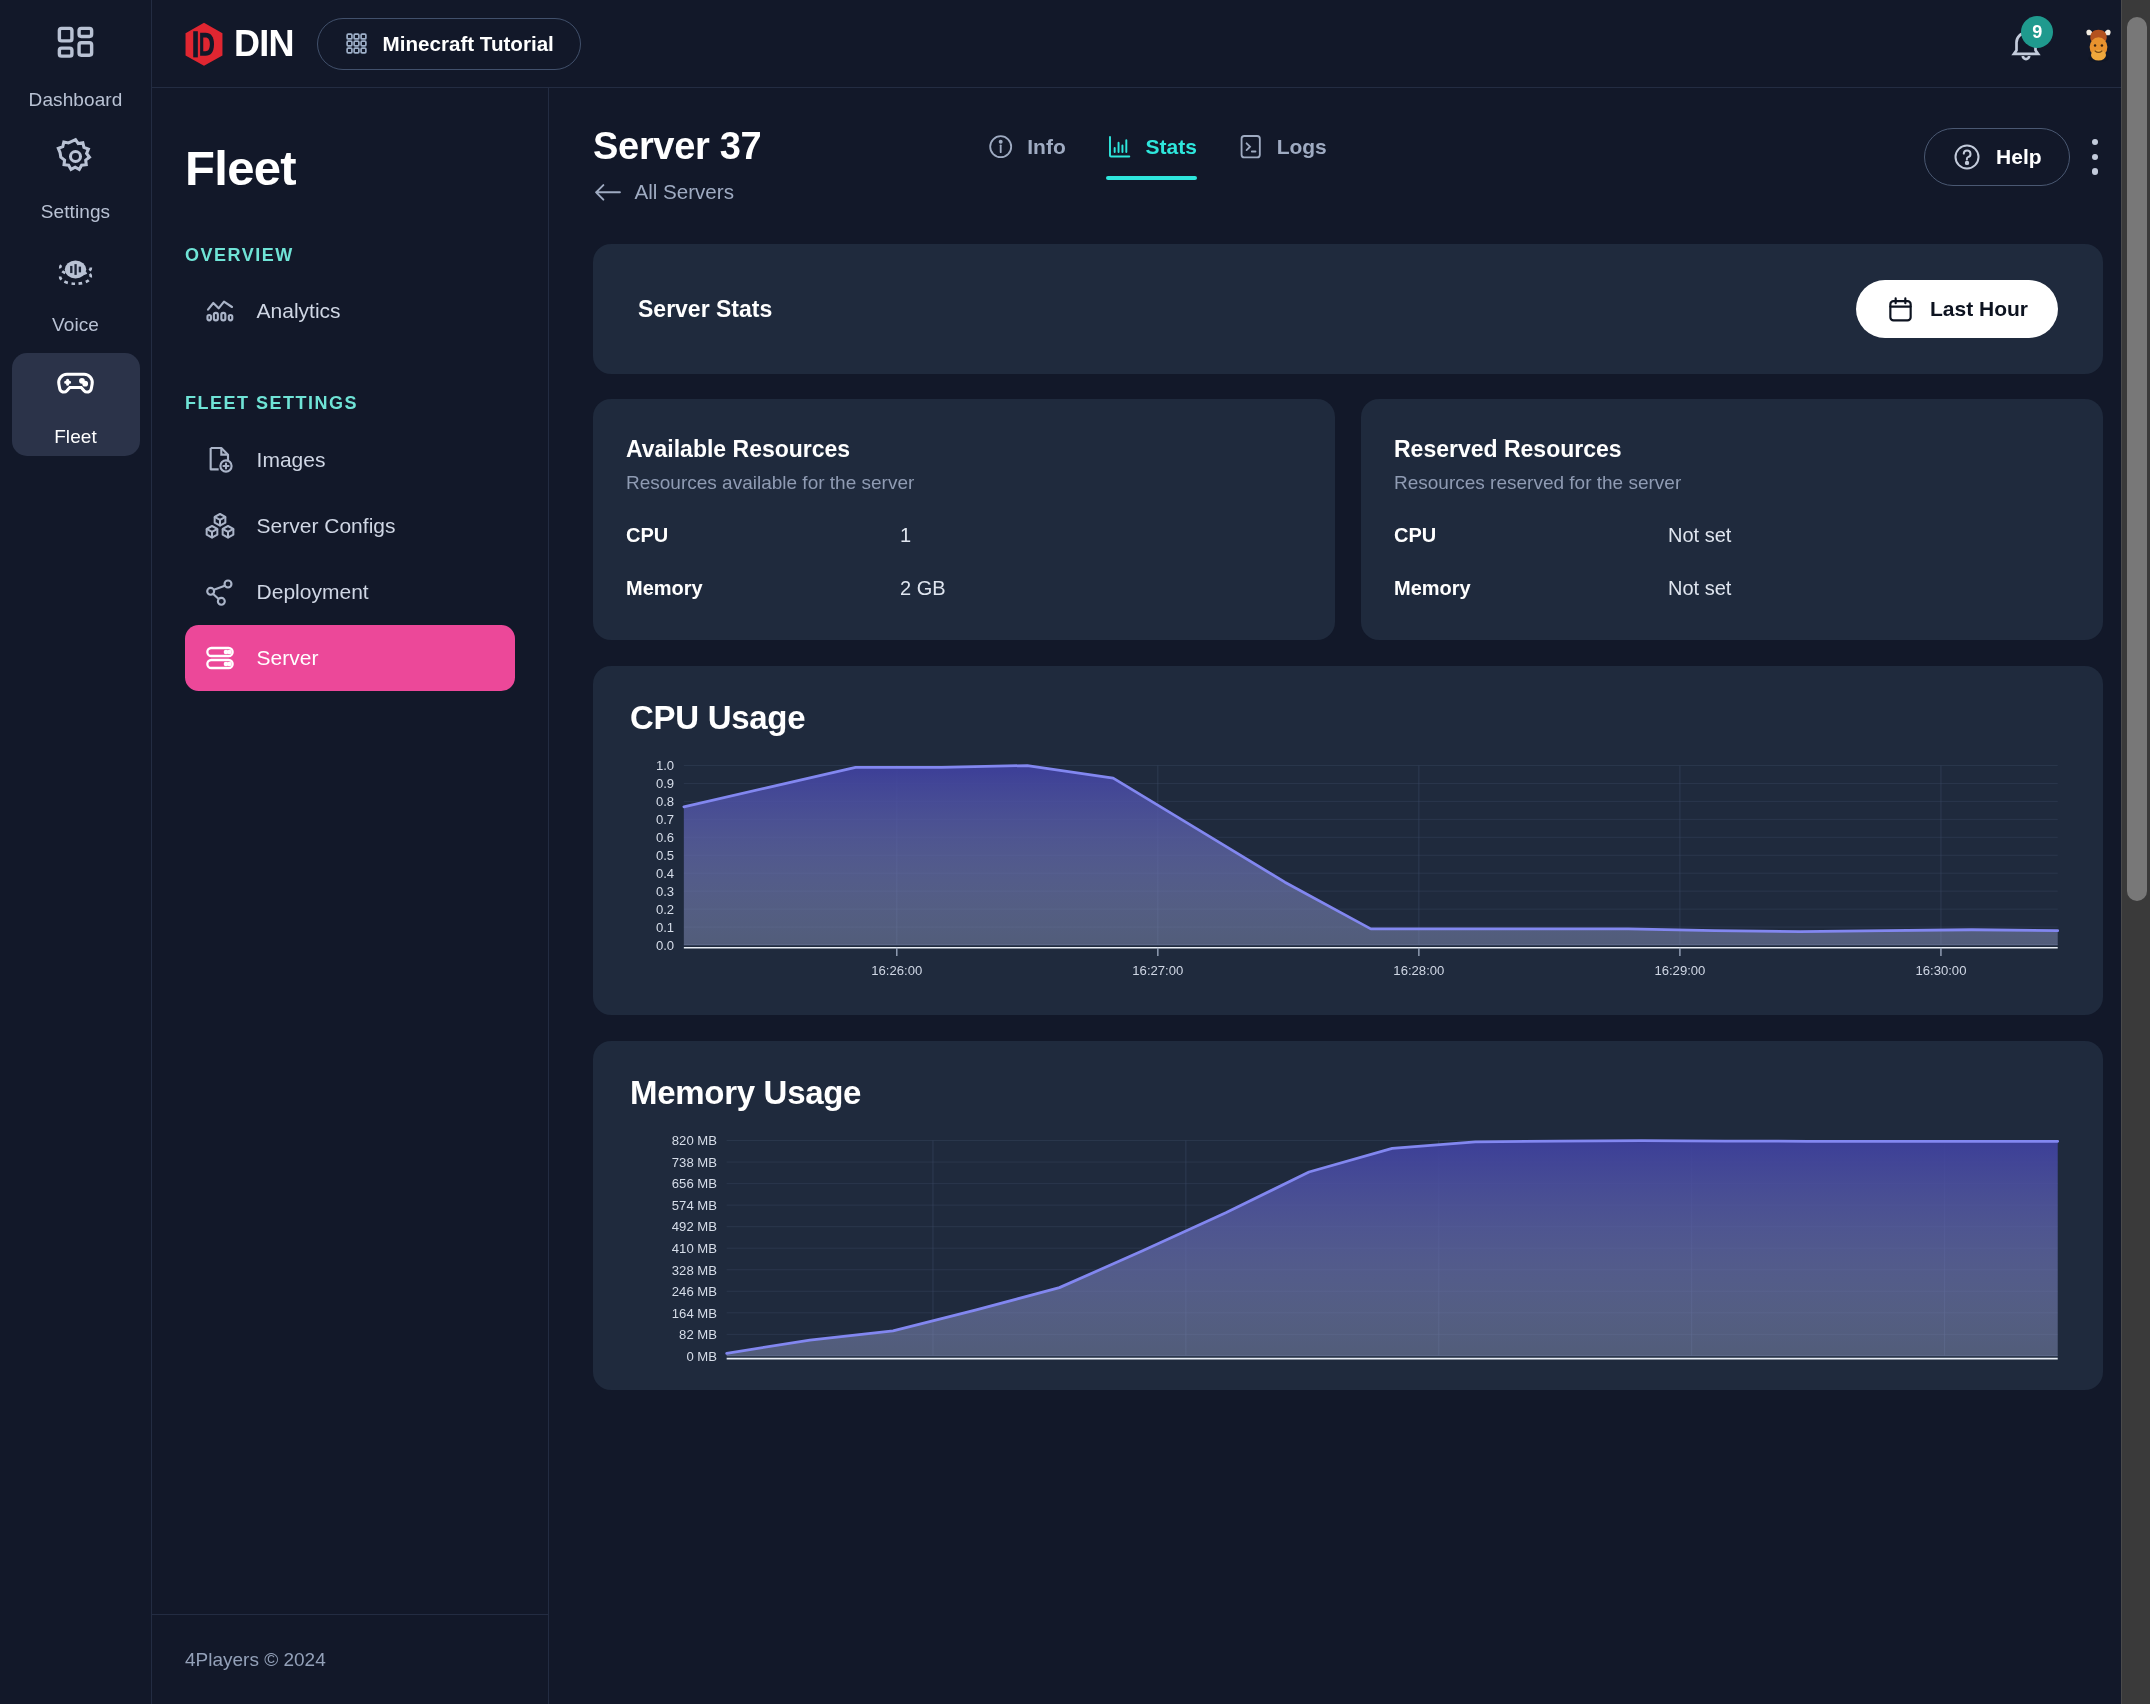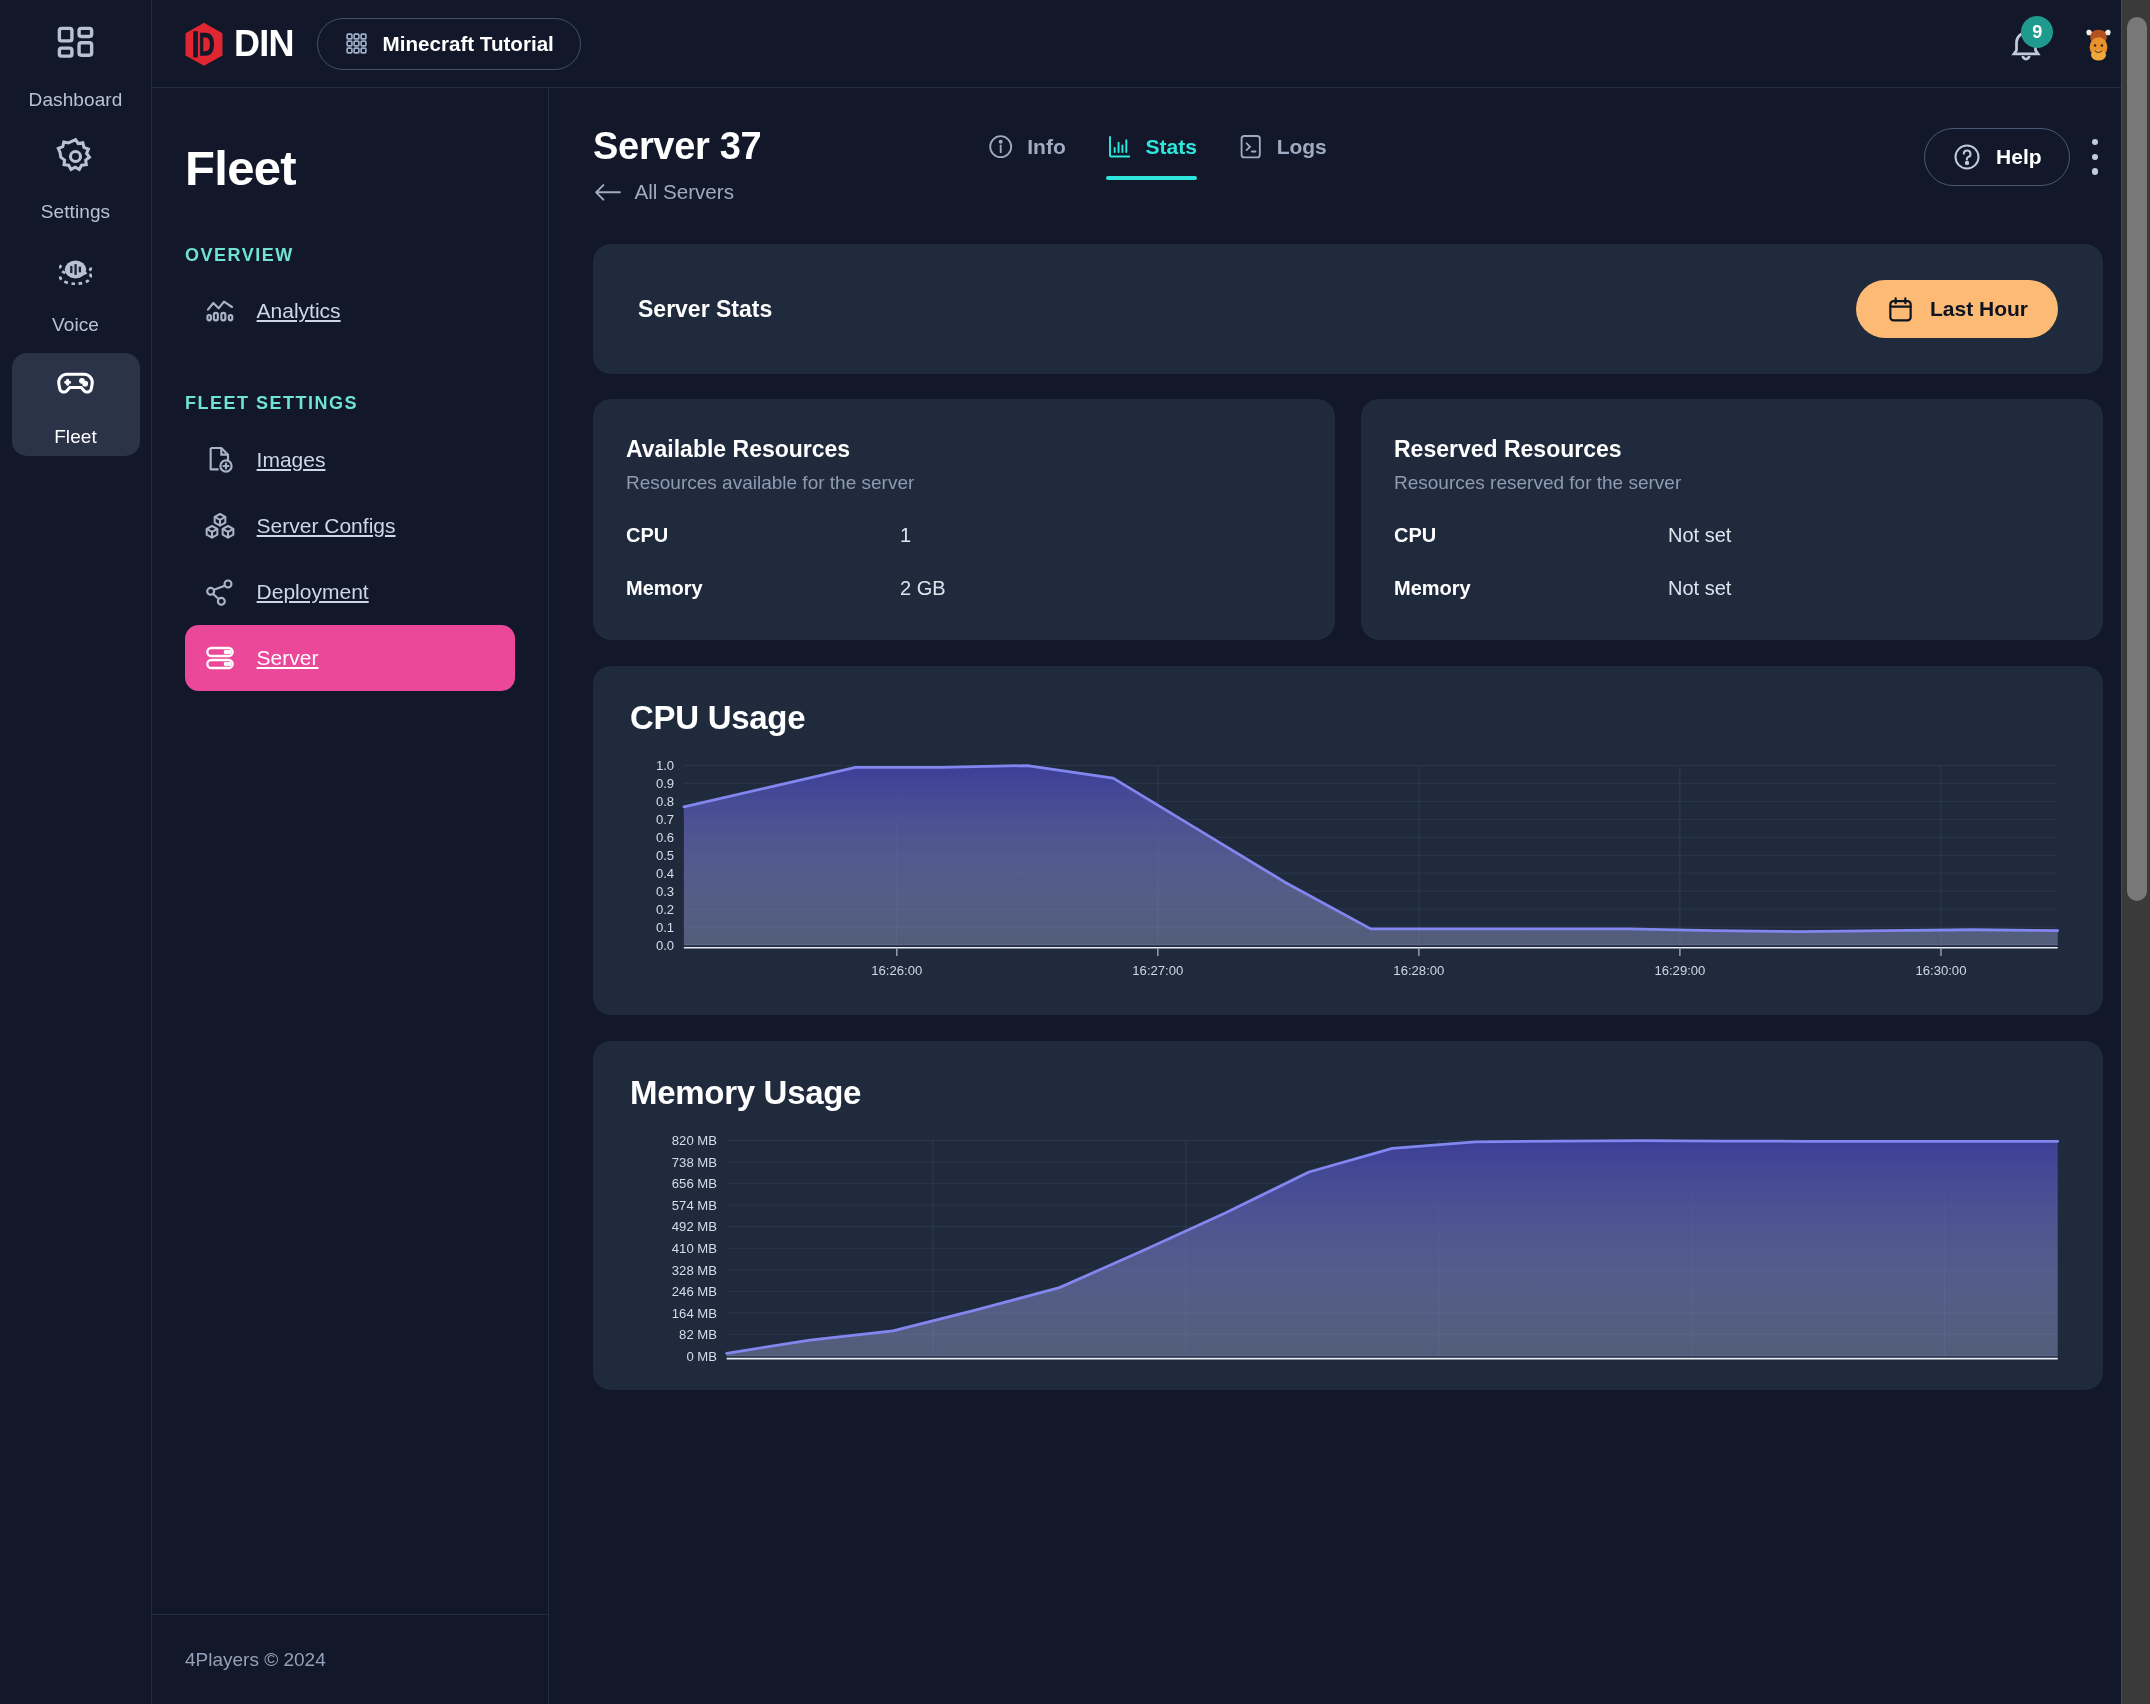--- a/index.html
+++ b/index.html
@@ -70,21 +70,21 @@
   .sec-label {
     margin-top: 49px; margin-bottom: 12.4px; font-size: 18px; font-weight: 700;
     letter-spacing: 1.5px; color: #6fe3d6;
   }
   .nav-item {
     display: flex; align-items: center; gap: 20.6px; height: 66px;
     padding: 0 19px; border-radius: 13.7px; cursor: pointer;
   }
   .nav-item.active { background: #ec4899; }
   .nav-item .ico { width: 32px; height: 32px; flex: 0 0 32px; }
-  .nav-item .lbl { font-size: 21px; color: #cfd6e4; text-decoration: underline; }
+  .nav-item .lbl { font-size: 21px; color: #cfd6e4; }
   .nav-item.active .lbl { color: #fff; }
   .subnav-footer {
     height: 91px; display: flex; align-items: center; padding-left: 33px;
     border-top: 1.4px solid #232c42; font-size: 19px; color: #93a0b8;
   }
 
   
   .main { flex: 1; min-width: 0; display: flex; flex-direction: column; background: #121829; position: relative; }
   .main-head { padding: 37px 48px 0 44px; display: flex; align-items: flex-start; }
   .title-block { min-width: 0; }
@@ -111,21 +111,21 @@
   .kebab i { width: 6.2px; height: 6.2px; border-radius: 50%; background: #c3cbdb; display: block; }
 
   
   .scroll { flex: 1; overflow: hidden; padding: 40px 48px 0 44px; }
 
   .card { background: #1f2a3d; border-radius: 18px; }
 
   .stats-bar { height: 130px; display: flex; align-items: center; padding: 0 45px; }
   .stats-bar .t { font-size: 23px; color: #fff; font-weight: 600; }
   .period-btn {
-    margin-left: auto; background: #fdba74; color: #0d1320; border: none; border-radius: 30px;
+    margin-left: auto; background: #ffffff; color: #0d1320; border: none; border-radius: 30px;
     height: 58px; padding: 16px 30px; display: flex; align-items: center; gap: 15px; cursor: pointer;
   }
   .period-btn .ico { width: 29px; height: 29px; }
   .period-btn .lbl { font-size: 21px; font-weight: 700; color: #0d1320; }
 
   .res-row { display: flex; gap: 26px; margin-top: 25px; }
   .res-card { flex: 1; padding: 37px 33px 40px 33px; }
   .res-card h3 { font-size: 23px; color: #fff; font-weight: 700; }
   .res-card .sub { font-size: 19px; color: #8f9bb3; margin-top: 8.2px; }
   .kv { display: flex; margin-top: 30px; }

